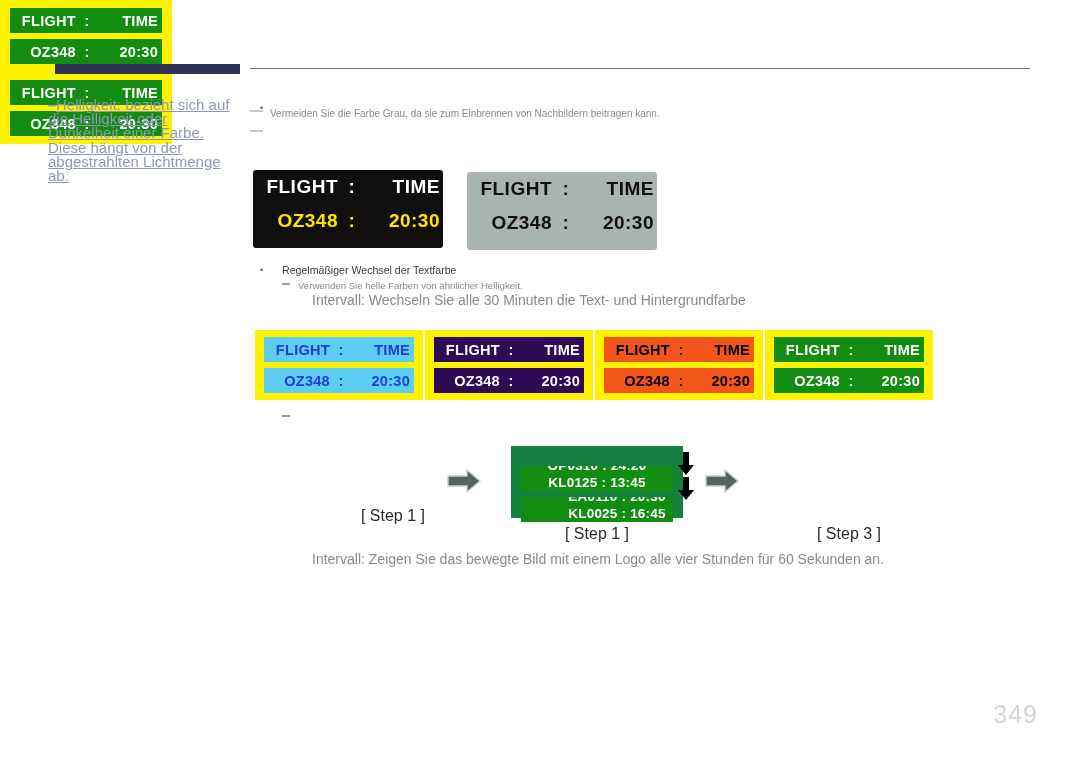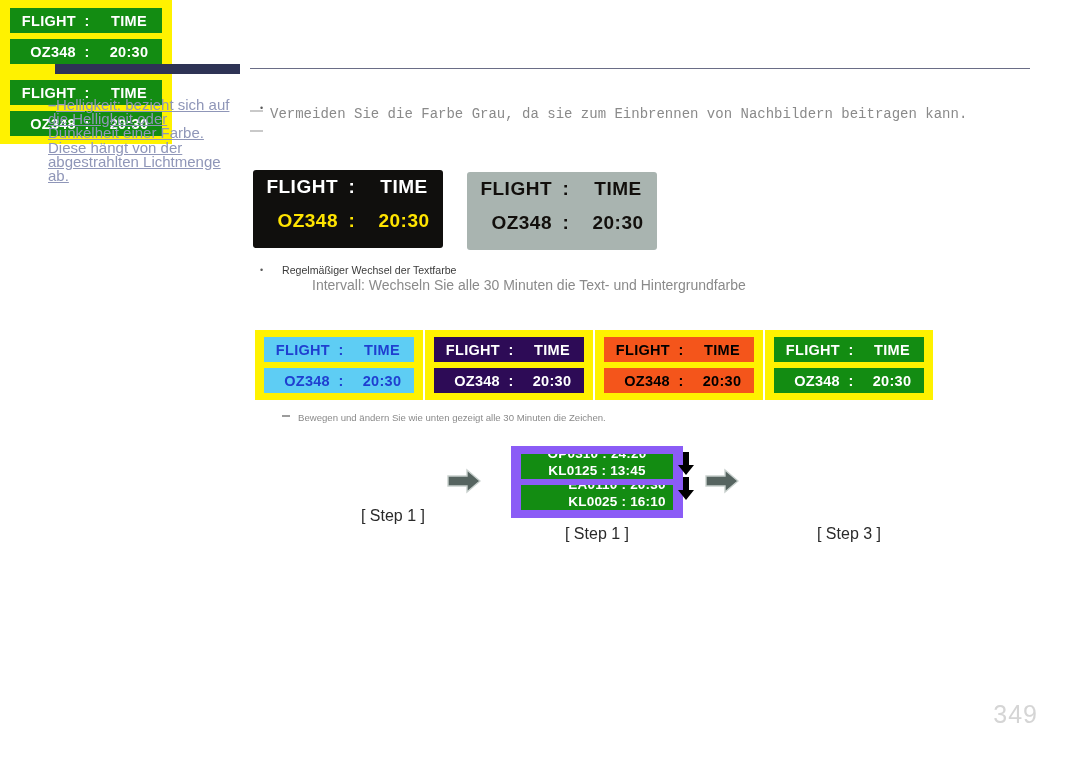--- a/index.html
+++ b/index.html
@@ -32,40 +32,40 @@
     display:inline-block;width:8px;color:#8f96b8;font-weight:700;
   }
   .side-note .txt{display:inline;}
 
   
   .main{position:absolute;left:250px;top:96px;width:790px;}
 
   .ln{position:relative;color:#7d7d7d;}
   .ln.lvl1{font-size:10.6px;line-height:16px;color:#3b3b3b;padding-left:32px;}
   .ln.lvl1 .mk{position:absolute;left:10px;top:0;color:#5b5b5b;font-size:9px;}
-  .ln.lvl2{font-size:14px;line-height:16px;color:#8a8a8a;padding-left:20px;font-family:Liberation Mono, monospace;}
+  .ln.lvl2{font-size:10px;line-height:16px;color:#8a8a8a;padding-left:20px;}
   .ln.lvl2 .mk{
     position:absolute;left:0px;top:4px;width:13px;height:2px;background:#c9c9c9;
   }
   .ln.lvl3{font-size:9.6px;line-height:15px;color:#8a8a8a;padding-left:48px;}
   .ln.lvl3 .mk{position:absolute;left:32px;top:5px;width:8px;height:1.6px;background:#9c9c9c;}
   .ln.lvl4{font-size:14px;line-height:15px;color:#8a8a8a;padding-left:62px;}
 
   .blk-a{position:absolute;left:0;top:4px;}
 
   
   .fbox{position:absolute;box-sizing:border-box;}
   .frow{
     display:flex;align-items:center;justify-content:center;
     font-weight:700;font-family:"Liberation Sans", sans-serif;
     white-space:nowrap;
   }
   .frow .c1{text-align:right;}
   .frow .sep{text-align:center;}
-  .frow .c2{text-align:center;}
+  .frow .c2{text-align:right;}
 
   
   .big{width:190px;height:78px;border-radius:3px;}
   .big .frow{height:34px;font-size:19px;letter-spacing:.5px;}
   .big .c1{width:82px;padding-right:6px;}
   .big .sep{width:16px;}
   .big .c2{width:72px;padding-left:8px;}
   #box-black{left:253px;top:170px;background:#100f0d;}
   #box-black .r1{color:#ffffff;}
   #box-black .r2{color:#ffe400;}
@@ -96,21 +96,21 @@
   .step .frow:last-child{margin-bottom:0;}
   .step .c1{width:62px;padding-right:4px;}
   .step .sep{width:14px;}
   .step .c2{width:58px;padding-left:6px;}
   #step-1{left:253px;top:446px;}
   #step-3{left:763px;top:446px;}
 
   
   #step-2{
     position:absolute;left:511px;top:446px;width:172px;height:72px;
-    background:#8b5cf6;padding:8px 10px;box-sizing:border-box;
+    background:#15803d;padding:20px 10px;box-sizing:border-box;
   }
   .scroll-pane{
     height:25px;background:#138c12;overflow:hidden;position:relative;
     margin-bottom:6px;
   }
   .scroll-pane:last-child{margin-bottom:0;}
   .scroll-pane .sline{
     color:#ffffff;font-weight:700;font-size:13.5px;line-height:17px;
     white-space:nowrap;letter-spacing:.2px;text-align:center;
   }
@@ -195,20 +195,24 @@
       <span class="sep">:</span>
       <span class="c2">20:30</span>
     </div>
   </div>
 
   <div class="main" style="top:262px;">
     <div class="ln lvl1">
       <span class="mk">•</span>
       <span>Regelmäßiger Wechsel der Textfarbe</span>
     </div>
+    <div class="ln lvl3">
+      <span class="mk"></span>
+      <span>Verwenden Sie helle Farben von ähnlicher Helligkeit.</span>
+    </div>
     <div class="ln lvl4">
       <span>Intervall: Wechseln Sie alle 30 Minuten die Text- und Hintergrundfarbe</span>
     </div>
   </div>
 
   <div class="fbox quad" id="quad-1">
     <div class="inner">
       <div class="frow">
         <span class="c1">FLIGHT</span>
         <span class="sep">:</span>
@@ -263,21 +267,20 @@
         <span class="c1">OZ348</span>
         <span class="sep">:</span>
         <span class="c2">20:30</span>
       </div>
     </div>
   </div>
 
   <div class="main" style="top:410px;">
     <div class="ln lvl3">
       <span class="mk"></span>
-      <span>Bewegen und ändern Sie wie unten gezeigt alle 30 Minuten die Zeichen.</span>
     </div>
   </div>
 
   <div class="step" id="step-1">
     <div class="frow">
       <span class="c1">FLIGHT</span>
       <span class="sep">:</span>
       <span class="c2">TIME</span>
     </div>
     <div class="frow">
@@ -305,21 +308,21 @@
     <div class="scroll-pane" id="pane-2">
       <div class="stack">
         <div class="sline">
           <span>EA0110</span>
           <span>:</span>
           <span>20:30</span>
         </div>
         <div class="sline">
           <span>KL0025</span>
           <span>:</span>
-          <span>16:10</span>
+          <span>16:45</span>
         </div>
       </div>
     </div>
   </div>
 
   <div class="step" id="step-3">
     <div class="frow">
       <span class="c1">FLIGHT</span>
       <span class="sep">:</span>
       <span class="c2">TIME</span>
@@ -350,17 +353,20 @@
     <svg width="18" height="24" viewBox="0 0 18 24">
       <polygon points="6,0 12,0 12,13 17,13 9,23 1,13 6,13" fill="#000000"></polygon>
     </svg>
   </div>
 
   <div class="step-cap" id="cap-1">[ Step 1 ]</div>
   <div class="step-cap" id="cap-2">[ Step 1 ]</div>
   <div class="step-cap" id="cap-3">[ Step 3 ]</div>
 
   <div class="main" style="top:552px;">
+    <div class="ln lvl4">
+      <span>Intervall: Zeigen Sie das bewegte Bild mit einem Logo alle vier Stunden für 60 Sekunden an.</span>
+    </div>
   </div>
 
   <div class="pageno">349</div>
 
 </div>
 
 </body></html>

